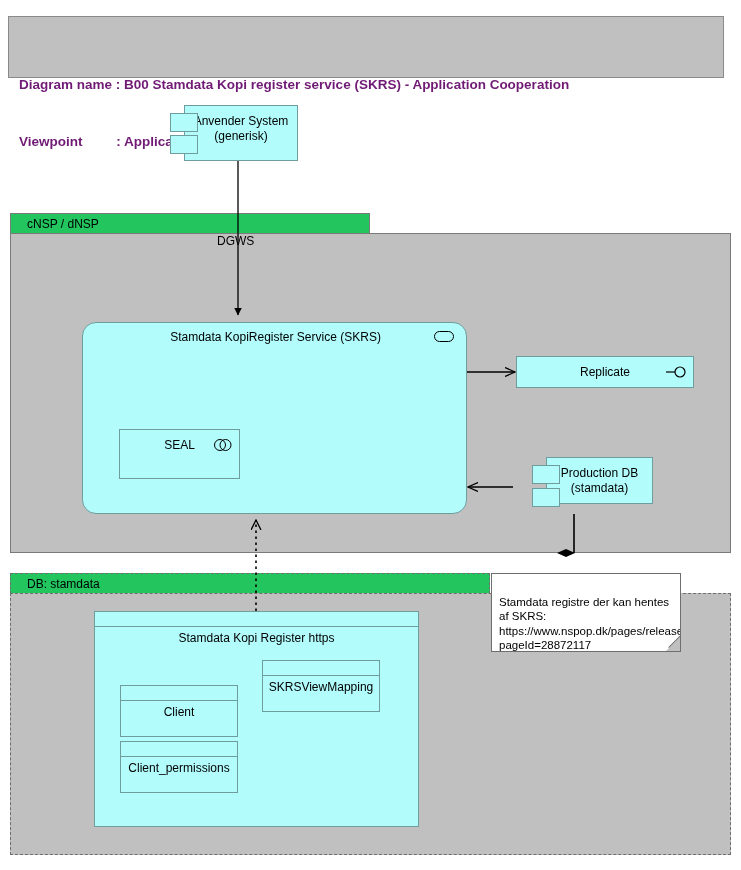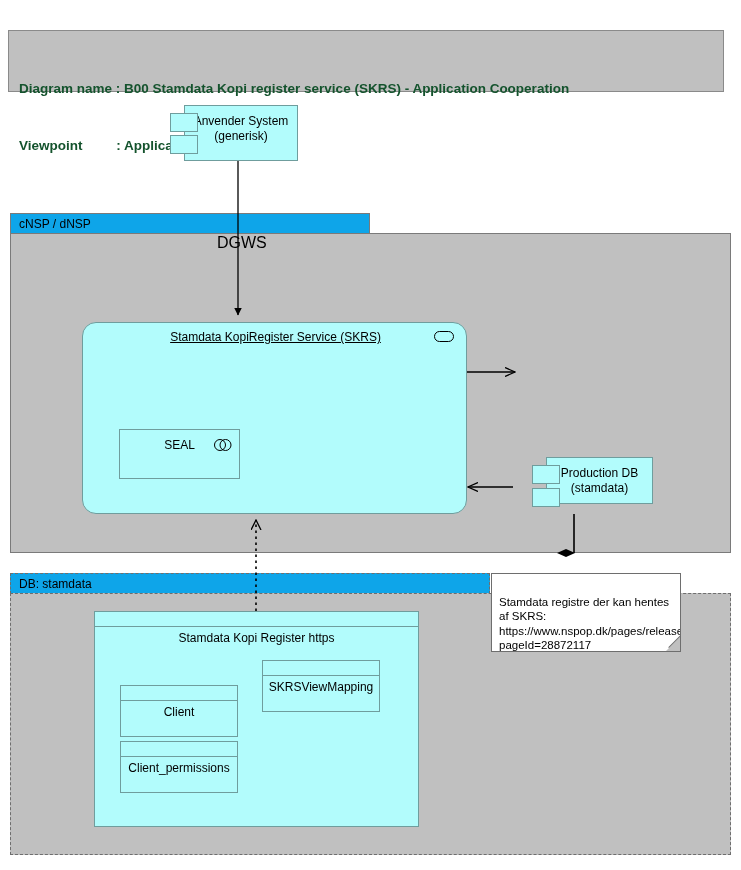--- a/index.html
+++ b/index.html
@@ -19,48 +19,48 @@
     position: absolute;
     left: 0; top: 0;
     width: 741px;
     height: 870px;
     background: #ffffff;
   }
   .abs { position: absolute; box-sizing: border-box; }
 
   
   #title-block {
-    left: 8px; top: 30px;
+    left: 8px; top: 16px;
     width: 716px; height: 62px;
     background: #c0c0c0;
     border: 1px solid #8a8a8a;
-    padding: 10px 10px 0 10px;
+    padding: 20px 10px 0 10px;
     font-weight: bold;
     font-size: 13.5px;
-    color: #14532d;
+    color: #701a75;
     line-height: 19px;
     white-space: pre;
   }
   #title-line-1, #title-line-2 { display: block; }
 
   
   .group-body {
     background: #c0c0c0;
     border: 1px solid #7a7a7a;
   }
   .group-body.dashed {
     border: 1px dashed #6e6e6e;
   }
   .group-tab {
-    background: #0ea5e9;
+    background: #22c55e;
     border: 1px solid #7a7a7a;
     border-bottom: none;
     font-size: 12px;
     color: #000;
-    padding-left: 8px;
+    padding-left: 16px;
     line-height: 20px;
     white-space: nowrap;
   }
   .group-tab.dashed {
     border: 1px dashed #6e6e6e;
     border-bottom: none;
   }
 
   
   .cyan {
@@ -137,21 +137,21 @@
     position: absolute;
     right: -1px; bottom: 15px;
     width: 17px; height: 1px;
     background: #6e6e6e;
     transform: rotate(-45deg);
     transform-origin: right bottom;
   }
 
   
   .conn-label {
-    font-size: 16px;
+    font-size: 12px;
     color: #000;
     background: transparent;
     white-space: nowrap;
   }
 
   svg.overlay {
     position: absolute;
     left: 0; top: 0;
     width: 741px; height: 870px;
     pointer-events: none;
@@ -175,33 +175,40 @@
     <div class="tab" style="top:8px;"></div>
     <div class="tab" style="top:30px;"></div>
   </div>
 
   <div class="abs group-tab" style="left:10px; top:213px; width:360px; height:21px;">cNSP / dNSP</div>
   <div class="abs group-body" style="left:10px; top:233px; width:721px; height:320px;"></div>
 
   <div class="abs conn-label" style="left:217px; top:234px;">DGWS</div>
 
   <div class="abs cyan service" style="left:82px; top:322px; width:385px; height:192px;">
-    <div class="box-label" style="position:absolute; left:2px; right:0; top:7px;text-decoration:underline;">Stamdata KopiRegister Service (SKRS)</div>
+    <div class="box-label" style="position:absolute; left:2px; right:0; top:7px;">Stamdata KopiRegister Service (SKRS)</div>
 
     <div class="abs" style="right:12px; top:8px; width:20px; height:11px; border:1px solid #000; border-radius:6px;"></div>
 
     <div class="abs cyan" style="left:36px; top:106px; width:121px; height:50px;">
       <div class="box-label" style="position:absolute; left:0; right:0; top:8px;">SEAL</div>
       <svg class="abs" style="right:6px; top:8px; width:20px; height:14px;" viewBox="0 0 20 14">
         <circle cx="7" cy="7" r="5.5" fill="none" stroke="#000" stroke-width="1"></circle>
         <circle cx="12.5" cy="7" r="5.5" fill="none" stroke="#000" stroke-width="1"></circle>
       </svg>
     </div>
   </div>
 
+  <div class="abs cyan" style="left:516px; top:356px; width:178px; height:32px;">
+    <div class="box-label" style="position:absolute; left:0; right:0; top:8px;">Replicate</div>
+    <svg class="abs" style="right:6px; top:8px; width:22px; height:14px;" viewBox="0 0 22 14">
+      <line x1="1" y1="7" x2="10" y2="7" stroke="#000" stroke-width="1.2"></line>
+      <circle cx="15" cy="7" r="5" fill="none" stroke="#000" stroke-width="1.2"></circle>
+    </svg>
+  </div>
 
   <div class="abs component" style="left:532px; top:457px; width:121px; height:47px;">
     <div class="comp-body">
       <div class="box-label" style="position:absolute; left:0; right:0; top:8px;">Production DB
 (stamdata)</div>
     </div>
     <div class="tab" style="top:8px;"></div>
     <div class="tab" style="top:31px;"></div>
   </div>
 

